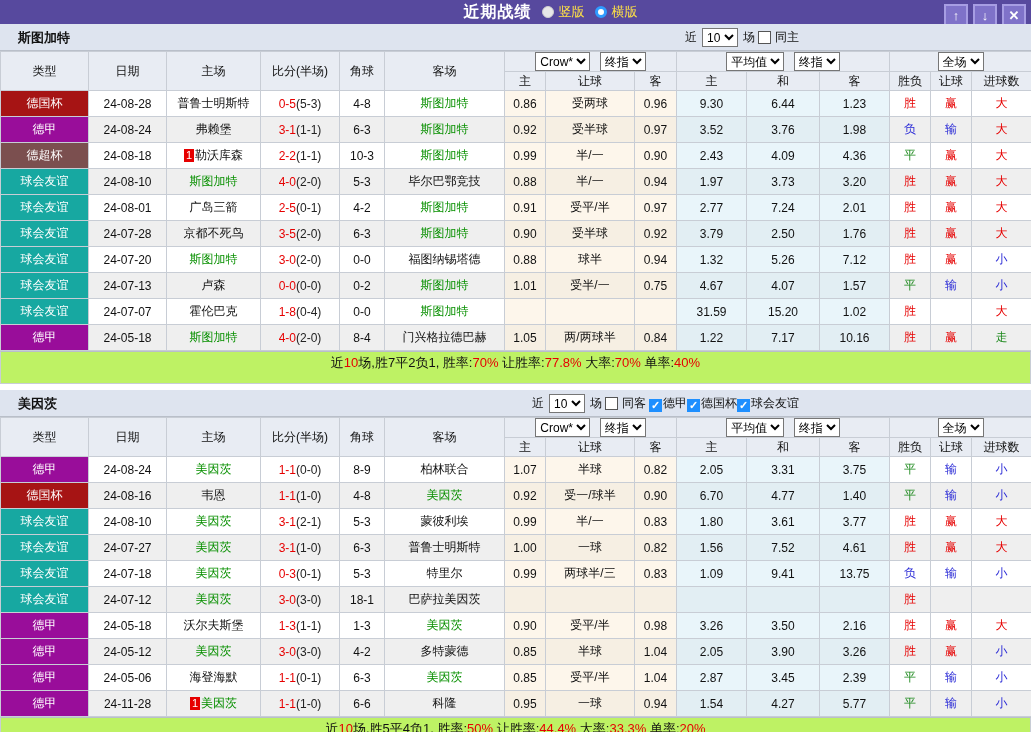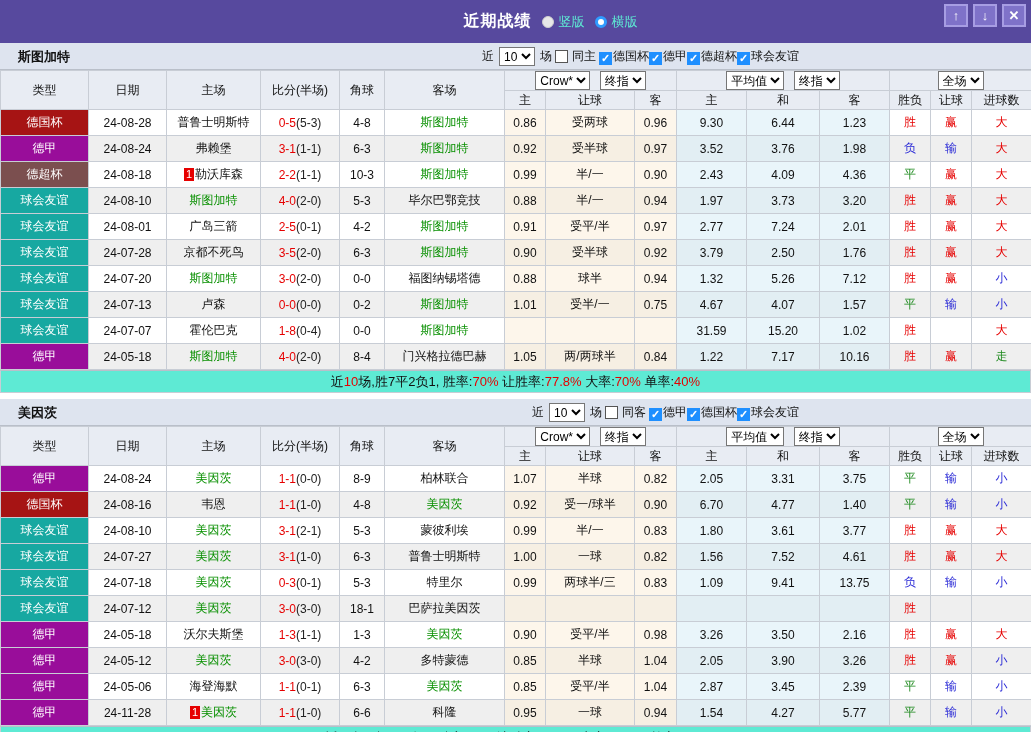--- a/index.html
+++ b/index.html
@@ -1,23 +1,23 @@
 <!DOCTYPE html>
 <html><head>
 <meta charset="utf-8">
 <style>
   * { margin:0; padding:0; box-sizing:border-box; }
   body { font-family:"Liberation Sans", sans-serif; background:#fff; width:1031px; }
   .window { width:1031px; height:732px; background:#fff; overflow:hidden; }
 
   
-  .titlebar { position:relative; height:43px; background:#57499E; display:flex; align-items:center; justify-content:center; }
+  .titlebar { position:relative; height:24px; background:#57499E; display:flex; align-items:center; justify-content:center; }
   .title-group { display:flex; align-items:center; gap:10px; margin-left:70px; }
   .titlebar .title { color:#fff; font-size:16px; font-weight:bold; letter-spacing:1px; }
-  .radio-item { display:flex; align-items:center; gap:5px; color:#5eead4; font-size:13px; cursor:default; }
+  .radio-item { display:flex; align-items:center; gap:5px; color:#fde047; font-size:13px; cursor:default; }
   .radio-dot { width:12px; height:12px; border-radius:50%; display:inline-block; }
   .radio-dot.filled { background:#E8E8E8; border:1px solid #cfcfcf; }
   .radio-dot.ring { background:#fff; border:3px solid #2F9BFF; }
   .win-buttons { position:absolute; right:5px; top:4px; display:flex; gap:5px; }
   .win-btn { width:24px; height:23px; background:#7F72C9; border:2px solid #A79DE3; color:#fff; font-size:13px; font-weight:bold; display:flex; align-items:center; justify-content:center; cursor:pointer; }
 
   
   .filterbar { position:relative; height:27px; background:#DEE4EF; border-bottom:1px solid #B9BFC9; }
   .team-name { position:absolute; left:18px; top:0; height:27px; line-height:27px; font-size:13px; font-weight:bold; color:#111; }
   .filters { position:absolute; right:232px; top:0; height:27px; display:flex; align-items:center; gap:3px; font-size:12px; color:#111; white-space:nowrap; }
@@ -37,21 +37,21 @@
   tr.alt td { background:#EFEFEF; }
   td.league { color:#fff; }
   td.odds { background:#FDF6EB !important; }
   tr.alt td.odds { background:#F6EFE3 !important; }
   td.avg { background:#E9F5FA !important; }
   tr.alt td.avg { background:#E2EEF3 !important; }
   .focal { color:#089000; }
   .sc { color:#E60000; }
   .half { color:#222; }
   .badge { display:inline-block; background:#E60000; color:#fff; font-size:11px; line-height:13px; padding:0 2px; margin-right:1px; }
-  .summary { height:23px; line-height:22px; text-align:center; font-size:13px; color:#111; border:1px solid #C8CDD5; border-top:1px solid #B9BFC9; background:#5eead4; }
+  .summary { height:33px; line-height:22px; text-align:center; font-size:13px; color:#111; border:1px solid #C8CDD5; border-top:1px solid #B9BFC9; background:#bef264; }
   .summary .red { color:#E60000; }
   .section-gap { height:6px; background:#fff; }
 </style>
 </head>
 <body>
 
 <div class="window">
 
   <div class="titlebar">
     <div class="title-group">
@@ -74,21 +74,20 @@
 
   <div class="section">
     <div class="filterbar">
       <span class="team-name">斯图加特</span>
       <span class="filters">
         <span class="flabel">近</span>
         <select><option>10</option></select>
         <span class="flabel">场</span>
         <span class="cb unchecked"></span>
         <span class="flabel">同主</span>
-        <span><span class="cb checked"></span><span class="flabel">德国杯</span><span class="cb checked"></span><span class="flabel">德甲</span><span class="cb checked"></span><span class="flabel">德超杯</span><span class="cb checked"></span><span class="flabel">球会友谊</span></span>
       </span>
     </div>
     <table>
       <colgroup>
         <col style="width:88px">
           <col style="width:78px">
           <col style="width:94px">
           <col style="width:79px">
           <col style="width:45px">
           <col style="width:120px">

